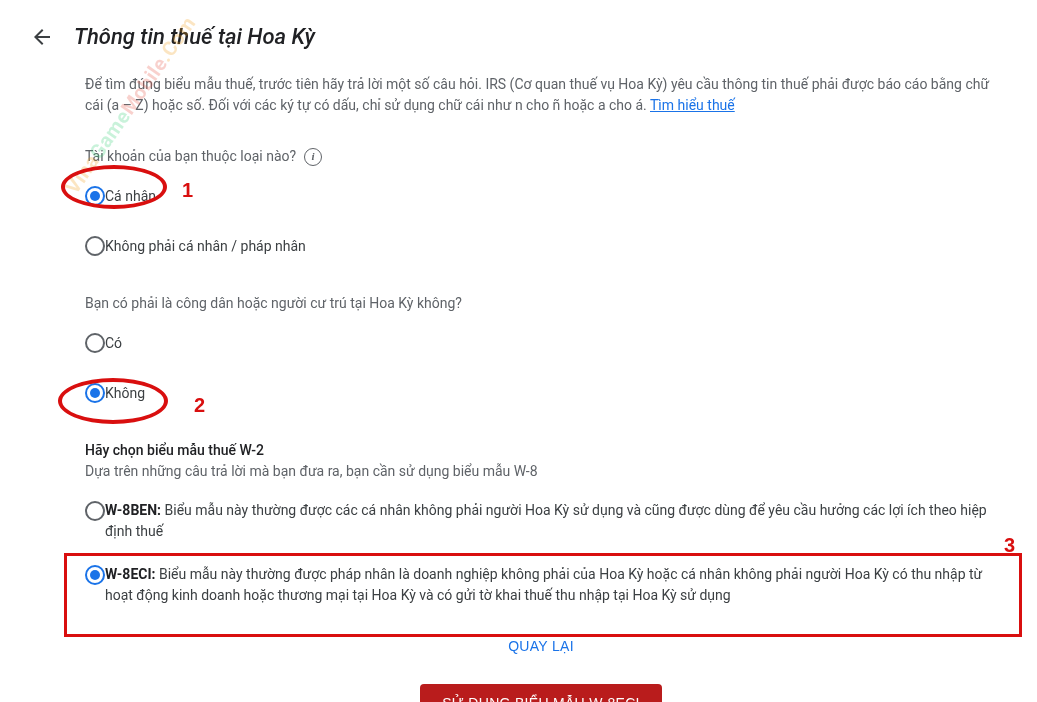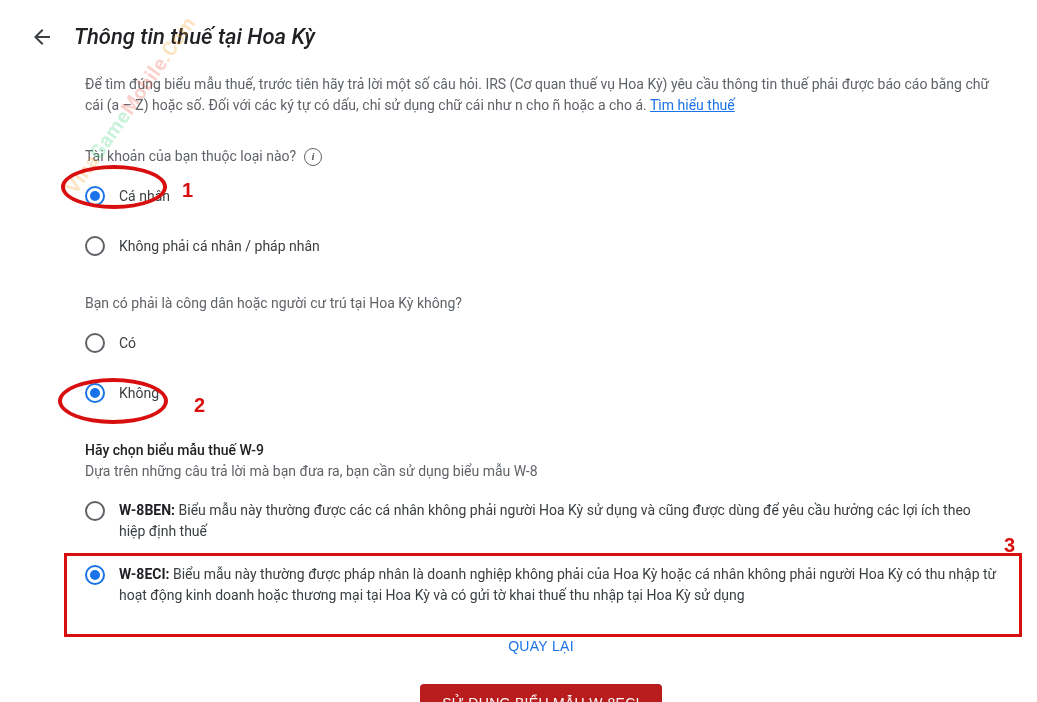--- a/index.html
+++ b/index.html
@@ -59,21 +59,20 @@
     display: inline-flex;
     align-items: center; justify-content: center;
     font-size: 11px; color: #5f6368;
     font-style: italic;
     font-family: serif;
     font-weight: bold;
   }
   .option {
     display: flex;
     align-items: flex-start;
-    gap: 14px;
     margin-bottom: 22px;
     padding-left: 0;
     position: relative;
   }
   .radio {
     width: 20px; height: 20px;
     border: 2px solid #5f6368;
     border-radius: 50%;
     flex-shrink: 0;
     display: flex;
@@ -216,21 +215,21 @@
       <div class="radio"></div>
       <div class="option-label">Có</div>
     </div>
     <div class="option" style="margin-top:28px">
       <div class="radio selected"></div>
       <div class="option-label">Không</div>
     </div>
   </div>
 
   <div>
-    <div class="section-heading">Hãy chọn biểu mẫu thuế W-9</div>
+    <div class="section-heading">Hãy chọn biểu mẫu thuế W-2</div>
     <div class="section-sub">Dựa trên những câu trả lời mà bạn đưa ra, bạn cần sử dụng biểu mẫu W-8</div>
 
     <div class="option">
       <div class="radio"></div>
       <div class="option-desc">
         <b>W-8BEN:</b><span> Biểu mẫu này thường được các cá nhân không phải người Hoa Kỳ sử dụng và cũng được dùng để yêu cầu hưởng các lợi ích theo hiệp định thuế</span>
       </div>
     </div>
 
     <div class="option" style="margin-top:8px">

